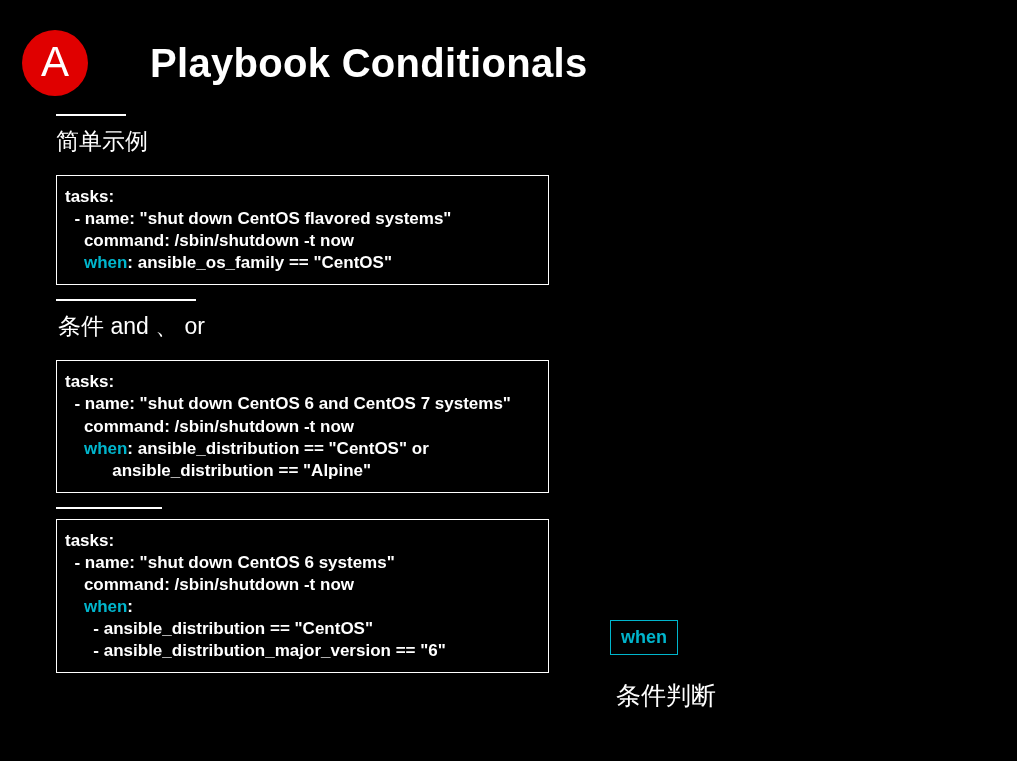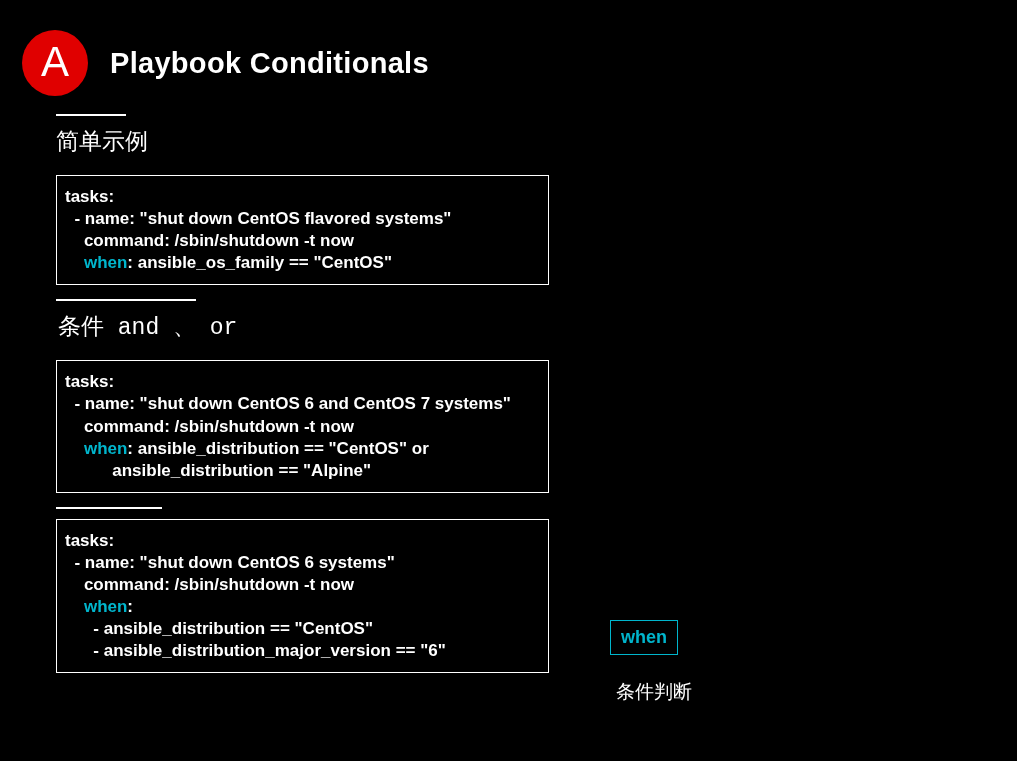--- a/index.html
+++ b/index.html
@@ -37,41 +37,42 @@
   }
   .logo span {
     color: #fff;
     font-size: 42px;
     font-weight: 400;
     font-family: "Arial", sans-serif;
     line-height: 1;
     transform: translateY(-1px);
   }
   .title {
-    font-size: 29px;
+    font-size: 40px;
     font-weight: 600;
     letter-spacing: 0.3px;
+    margin-left: 40px;
   }
   .content {
     padding-left: 34px;
   }
   .section-underline {
     height: 2px;
     background: #fff;
     margin-bottom: 10px;
   }
   .ul1 { width: 70px; }
   .ul2 { width: 140px; }
   .ul3 { width: 106px; }
   .section-title {
     font-size: 23px;
     font-weight: 500;
     margin: 0 0 18px 0;
   }
-  .st2 { margin-left: 2px; font-family: Liberation Mono, monospace; }
+  .st2 { margin-left: 2px; }
   .st3 { margin-left: 6px; }
   .codebox {
     border: 1.5px solid #fff;
     width: 493px;
     padding: 10px 8px 10px 8px;
     box-sizing: border-box;
     font-family: "Helvetica Neue", Arial, sans-serif;
     font-size: 17px;
     font-weight: 700;
     line-height: 1.3;
@@ -92,21 +93,21 @@
   .when-badge {
     border: 1.5px solid #00b5cc;
     color: #00b5cc;
     font-size: 18px;
     font-weight: 700;
     padding: 6px 10px;
     display: inline-block;
     margin-bottom: 24px;
   }
   .side-label {
-    font-size: 19px;
+    font-size: 25px;
     font-weight: 500;
     margin-left: 6px;
   }
 </style>
 </head>
 <body>
 
 <div class="slide">
 
   <div class="header">

